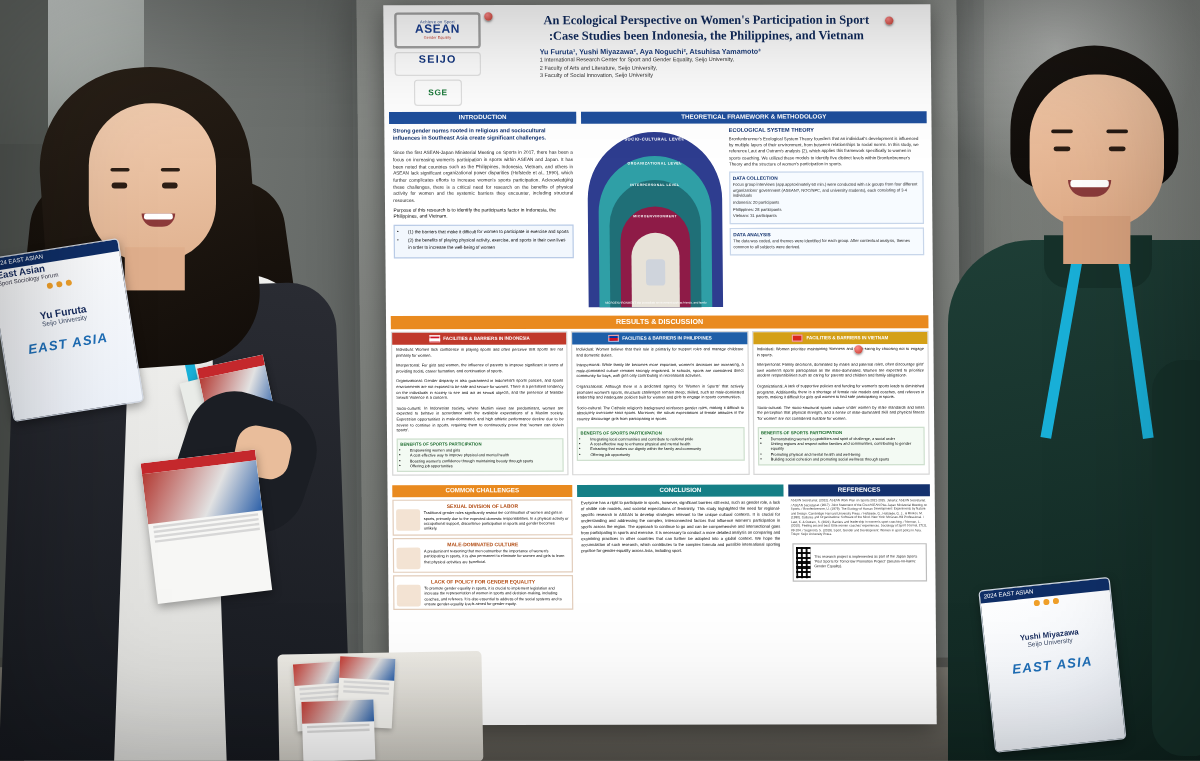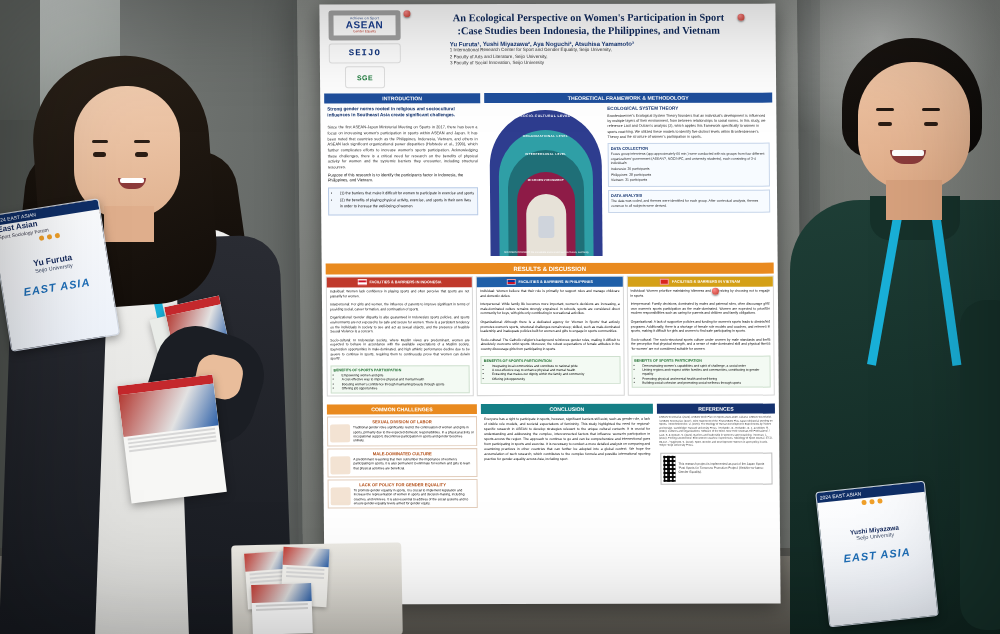--- a/index.html
+++ b/index.html
@@ -36,27 +36,27 @@
   
   .poster{
     position:absolute;left:322px;top:4px;width:456px;height:600px;
     background:#ffffff;transform:rotate(-0.5deg) skewY(0.4deg);
     box-shadow:0 4px 22px rgba(0,0,0,.45);
     padding:0;overflow:hidden;
   }
   .poster *{box-sizing:border-box;}
   .p-head{display:flex;align-items:flex-start;padding:6px 8px 2px 6px;gap:6px;}
   .p-logos{width:78px;display:flex;flex-direction:column;gap:3px;align-items:center;}
-  .logo-asean{width:72px;height:30px;border:5px solid #a3a3a3;border-radius:3px;
+  .logo-asean{width:72px;height:30px;border:2px solid #a3a3a3;border-radius:3px;
     display:flex;flex-direction:column;align-items:center;justify-content:center;line-height:1;}
   .logo-asean .t1{font-size:3.4px;color:#2b4a8b;letter-spacing:.2px;}
   .logo-asean .t2{font-size:10px;font-weight:bold;color:#1b3f8f;letter-spacing:.5px;}
   .logo-asean .t3{font-size:3.2px;color:#c0392b;}
   .logo-seijo{width:72px;height:20px;border-radius:3px;background:#fff;
-    display:flex;align-items:center;justify-content:center;border:1px solid #e3e3e3;font-family:Liberation Mono, monospace;}
+    display:flex;align-items:flex-start;justify-content:center;border:1px solid #e3e3e3;}
   .logo-seijo span{font-size:9px;font-weight:bold;color:#12357f;letter-spacing:1px;}
   .logo-sge{width:40px;height:22px;border-radius:3px;border:1px solid #e0e0e0;
     display:flex;align-items:center;justify-content:center;background:#fff;}
   .logo-sge span{font-size:7px;font-weight:bold;color:#1b7a3a;letter-spacing:.5px;}
   .p-title{flex:1;text-align:center;padding-top:2px;}
   .p-title h1{margin:0;font-size:10.4px;line-height:1.22;color:#102a5c;font-weight:bold;
     font-family:"Liberation Serif", serif;}
   .p-authors{margin-top:4px;text-align:left;padding-left:40px;}
   .p-authors .au{font-size:6px;color:#1b3b78;font-weight:bold;}
   .p-authors .af{font-size:4.6px;color:#333;line-height:1.35;}

